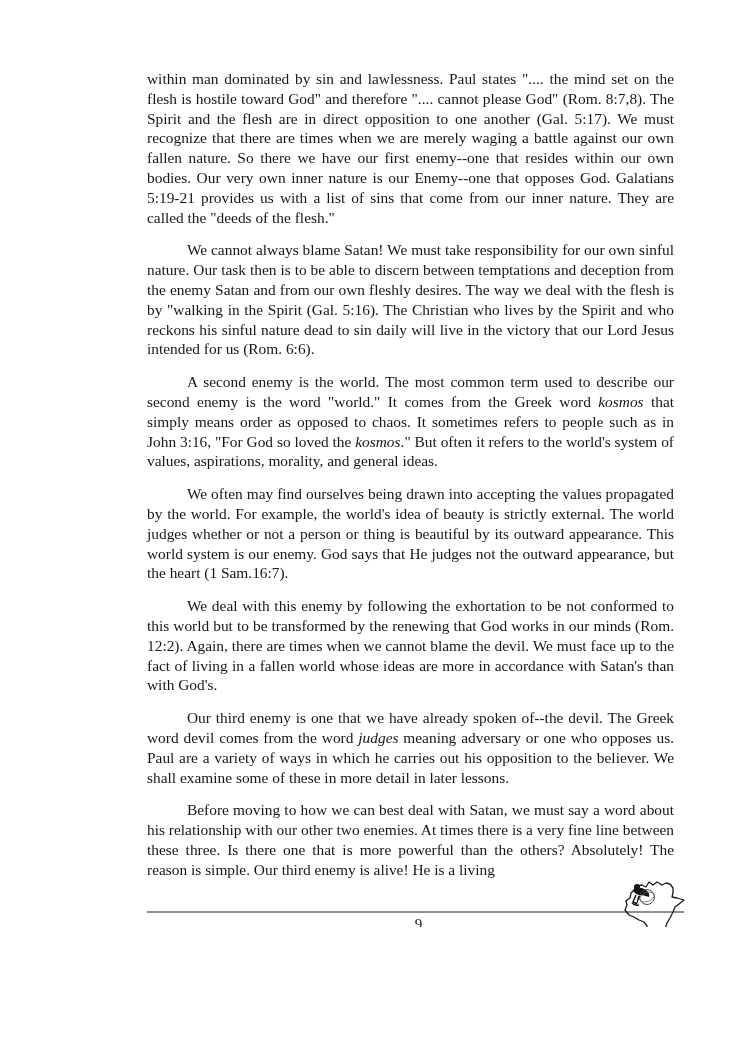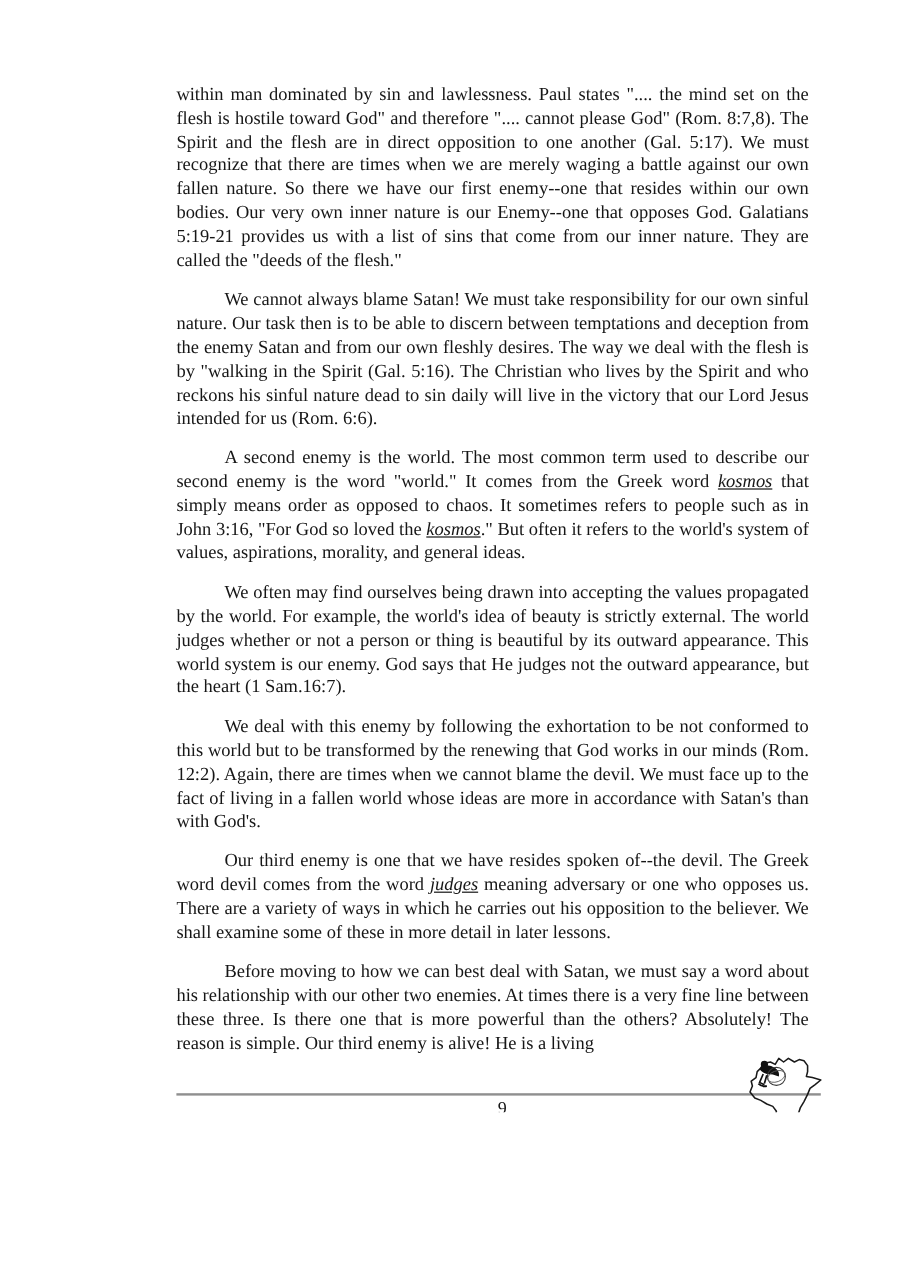--- a/index.html
+++ b/index.html
@@ -27,21 +27,21 @@
     text-align: justify;
   }
   .para {
     margin: 13px 0 0 0;
     text-indent: 40px;
   }
   .para.first {
     margin-top: 0;
     text-indent: 0;
   }
-  .em { font-style: italic; text-decoration: underline; }
+  .em { font-style: italic; }
   .footer-rule {
     position: absolute;
     left: 103px;
     top: 911px;
     width: 537px;
     height: 2px;
     background: #8f8f8f;
   }
   .page-number {
     position: absolute;
@@ -70,21 +70,21 @@
     <p class="para first"><span>within man dominated by sin and lawlessness. Paul states ".... the mind set on the flesh is hostile toward God" and therefore ".... cannot please God" (Rom. 8:7,8). The Spirit and the flesh are in direct opposition to one another (Gal. 5:17). We must recognize that there are times when we are merely waging a battle against our own fallen nature. So there we have our first enemy--one that resides within our own bodies. Our very own inner nature is our Enemy--one that opposes God. Galatians 5:19-21 provides us with a list of sins that come from our inner nature. They are called the "deeds of the flesh."</span></p>
 
     <p class="para"><span>We cannot always blame Satan! We must take responsibility for our own sinful nature. Our task then is to be able to discern between temptations and deception from the enemy Satan and from our own fleshly desires. The way we deal with the flesh is by "walking in the Spirit (Gal. 5:16). The Christian who lives by the Spirit and who reckons his sinful nature dead to sin daily will live in the victory that our Lord Jesus intended for us (Rom. 6:6).</span></p>
 
     <p class="para"><span>A second enemy is the world. The most common term used to describe our second enemy is the word "world." It comes from the Greek word </span><span class="em">kosmos</span><span> that simply means order as opposed to chaos. It sometimes refers to people such as in John 3:16, "For God so loved the </span><span class="em">kosmos</span><span>." But often it refers to the world's system of values, aspirations, morality, and general ideas.</span></p>
 
     <p class="para"><span>We often may find ourselves being drawn into accepting the values propagated by the world. For example, the world's idea of beauty is strictly external. The world judges whether or not a person or thing is beautiful by its outward appearance. This world system is our enemy. God says that He judges not the outward appearance, but the heart (1 Sam.16:7).</span></p>
 
     <p class="para"><span>We deal with this enemy by following the exhortation to be not conformed to this world but to be transformed by the renewing that God works in our minds (Rom. 12:2).  Again, there are times when we cannot blame the devil. We must face up to the fact of living in a fallen world whose ideas are more in accordance with Satan's than with God's.</span></p>
 
-    <p class="para"><span>Our third enemy is one that we have resides spoken of--the devil. The Greek word devil comes from the word </span><span class="em">judges</span><span> meaning adversary or one who opposes us. There are a variety of ways in which he carries out his opposition to the believer. We shall examine some of these in more detail in later lessons.</span></p>
+    <p class="para"><span>Our third enemy is one that we have already spoken of--the devil. The Greek word devil comes from the word </span><span class="em">judges</span><span> meaning adversary or one who opposes us. Paul are a variety of ways in which he carries out his opposition to the believer. We shall examine some of these in more detail in later lessons.</span></p>
 
     <p class="para"><span>Before moving to how we can best deal with Satan, we must say a word about his relationship with our other two enemies. At times there is a very fine line between these three. Is there one that is more powerful than the others? Absolutely! The reason is simple. Our third enemy is alive!  He is a living</span></p>
   </main>
 
   <div class="footer-rule"></div>
 
   <div class="page-number">9</div>
 
   <div class="logo">
     <svg viewBox="0 0 64 70" xmlns="http://www.w3.org/2000/svg">

